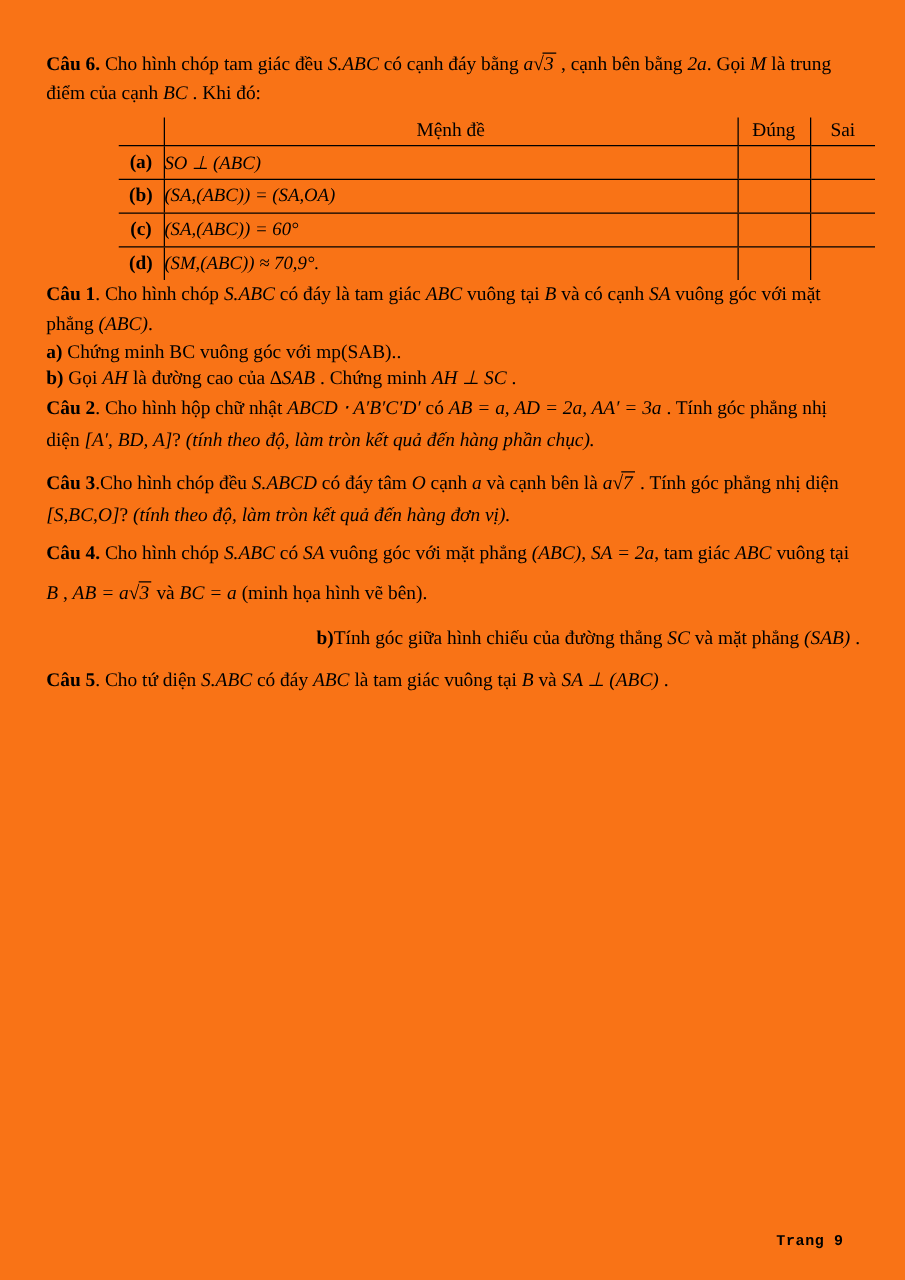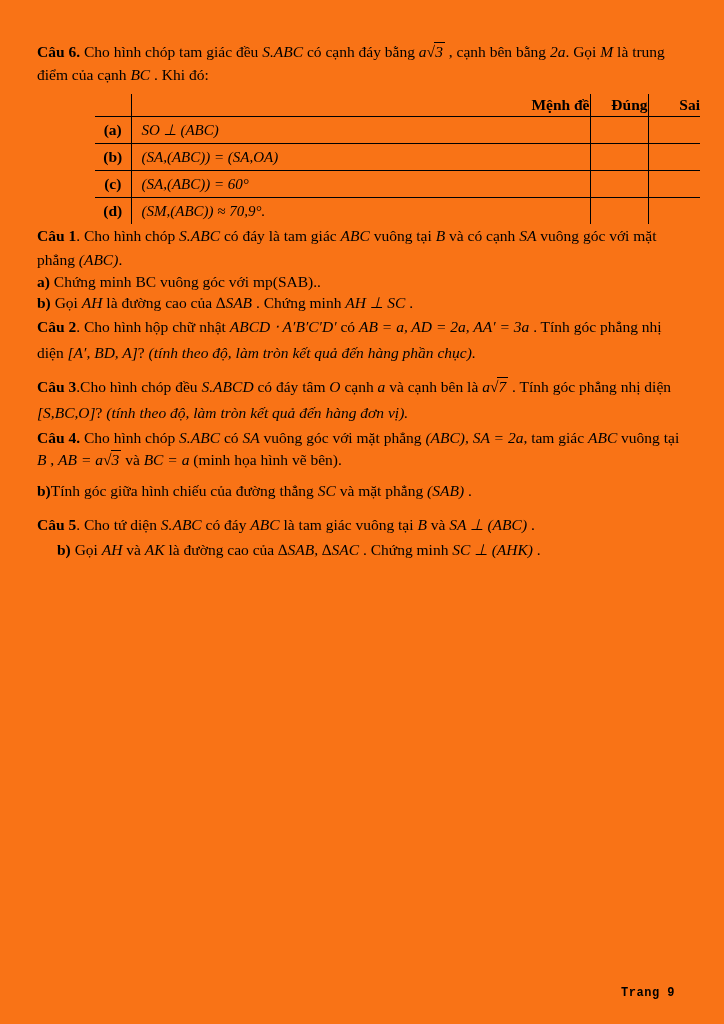--- a/index.html
+++ b/index.html
@@ -22,37 +22,37 @@
   .m  { font-style:italic; }
   .up { position:relative; top:-5px; }
   .sq { white-space:nowrap; }
   .sq .sqsign { font-style:normal; margin-right:-1px; }
   .sq .sqbar  { font-style:italic; border-top:1px solid #000; padding:0 2px 0 1px; }
 
   
   #p-cau6  { line-height:23px; }
   #tbl-cau6 { margin-top:8px; margin-left:58px; border-collapse:collapse; table-layout:fixed; width:605px; }
   #tbl-cau6 th, #tbl-cau6 td { padding:0; vertical-align:middle; }
-  #tbl-cau6 th { height:22px; font-weight:bold; text-align:right; border-bottom:1px solid #000; }
+  #tbl-cau6 th { height:22px; font-weight:normal; text-align:center; border-bottom:1px solid #000; }
   #tbl-cau6 th:nth-child(n+2), #tbl-cau6 td:nth-child(n+2) { border-left:1px solid #000; }
   #tbl-cau6 tbody tr:not(:last-child) td { border-bottom:1px solid #000; }
   #tbl-cau6 td { height:26px; }
   #tbl-cau6 .lbl { font-weight:bold; text-align:center; }
-  #tbl-cau6 .formula { padding-left:10px; font-size:15px; }
+  #tbl-cau6 .formula { padding-left:0; font-size:15px; }
   .c-label { width:36px; } .c-menhde { width:459px; } .c-dung { width:58px; } .c-sai { width:52px; }
 
   #h-sectionC { margin-top:5px; line-height:19px; font-size:15.5px; }
   #p-cau1  { line-height:24px; }
   #p-cau1a { line-height:19px; }
   #p-cau1b { line-height:23px; }
   #p-cau2  { line-height:26px; }
   #p-cau3  { margin-top:8px; line-height:26px; }
-  #p-cau4  { margin-top:1px; line-height:22px; }
+  #p-cau4  { margin-top:1px; line-height:32px; }
   #p-cau4a { margin-top:1px; line-height:21px; }
-  #p-cau4b { margin-top:7px; line-height:26px; }
+  #p-cau4b { margin-top:7px; line-height:26px;text-align:right; }
   #p-cau5  { margin-top:8px; line-height:25px; }
   #p-cau5a { margin-top:3px; line-height:25px; padding-left:20px; }
   #p-cau5b { line-height:26px; padding-left:20px; }
   #p-cau5c { line-height:24px; padding-left:20px; }
 
   .footer {
     position:absolute; right:49px; bottom:24px;
     font-family:"Liberation Mono", monospace;
     font-weight:bold; font-size:12px; letter-spacing:0.5px;
   }
@@ -114,18 +114,17 @@
     <p id="p-cau1b"><span class="b">b)</span><span> Gọi </span><span class="m">AH</span><span> là đường cao của </span><span class="m">∆SAB</span><span> . Chứng minh </span><span class="m">AH ⊥ SC</span><span> .</span></p>
 
     <p id="p-cau2"><span class="b">Câu 2</span><span>. Cho hình hộp chữ nhật </span><span class="m">ABCD ⋅ A′B′C′D′</span><span> có </span><span class="m">AB = a, AD = 2a, AA′ = 3a</span><span> . Tính góc phẳng nhị diện </span><span class="m">[A′, BD, A]</span><span>? </span><span class="i">(tính theo độ, làm tròn kết quả đến hàng phần chục).</span></p>
 
     <p id="p-cau3"><span class="b">Câu 3</span><span>.Cho hình chóp đều </span><span class="m">S.ABCD</span><span> có đáy tâm </span><span class="m">O</span><span> cạnh </span><span class="m">a</span><span> và cạnh bên là </span><span class="m">a</span><span class="sq"><span class="sqsign">√</span><span class="sqbar">7</span></span><span> . Tính góc phẳng nhị diện </span><span class="m">[S,BC,O]</span><span>? </span><span class="i">(tính theo độ, làm tròn kết quả đến hàng đơn vị).</span></p>
 
     <p id="p-cau4"><span class="b">Câu 4.</span><span> Cho hình chóp </span><span class="m">S.ABC</span><span> có </span><span class="m">SA</span><span> vuông góc với mặt phẳng </span><span class="m">(ABC), SA = 2a</span><span>, tam giác </span><span class="m">ABC</span><span> vuông tại </span><span class="m">B</span><span> , </span><span class="m">AB = a</span><span class="sq"><span class="sqsign">√</span><span class="sqbar">3</span></span><span> và </span><span class="m">BC = a</span><span> (minh họa hình vẽ bên).</span></p>
     <p id="p-cau4b"><span class="b">b)</span><span>Tính góc giữa hình chiếu của đường thẳng </span><span class="m">SC</span><span> và mặt phẳng </span><span class="m">(SAB)</span><span> .</span></p>
 
     <p id="p-cau5"><span class="b">Câu 5</span><span>. Cho tứ diện </span><span class="m">S.ABC</span><span> có đáy </span><span class="m">ABC</span><span> là tam giác vuông tại </span><span class="m">B</span><span> và </span><span class="m">SA ⊥ (ABC)</span><span> .</span></p>
-    <p id="p-cau5b"><span class="b">b)</span><span> Gọi </span><span class="m">AH</span><span> và </span><span class="m">AK</span><span> là đường cao của </span><span class="m">∆SAB, ∆SAC</span><span> . Chứng minh </span><span class="m">SC ⊥ (AHK)</span><span> .</span></p>
 
   </div>
 
   <div class="footer">Trang 9</div>
 </div>
 
 </body></html>

